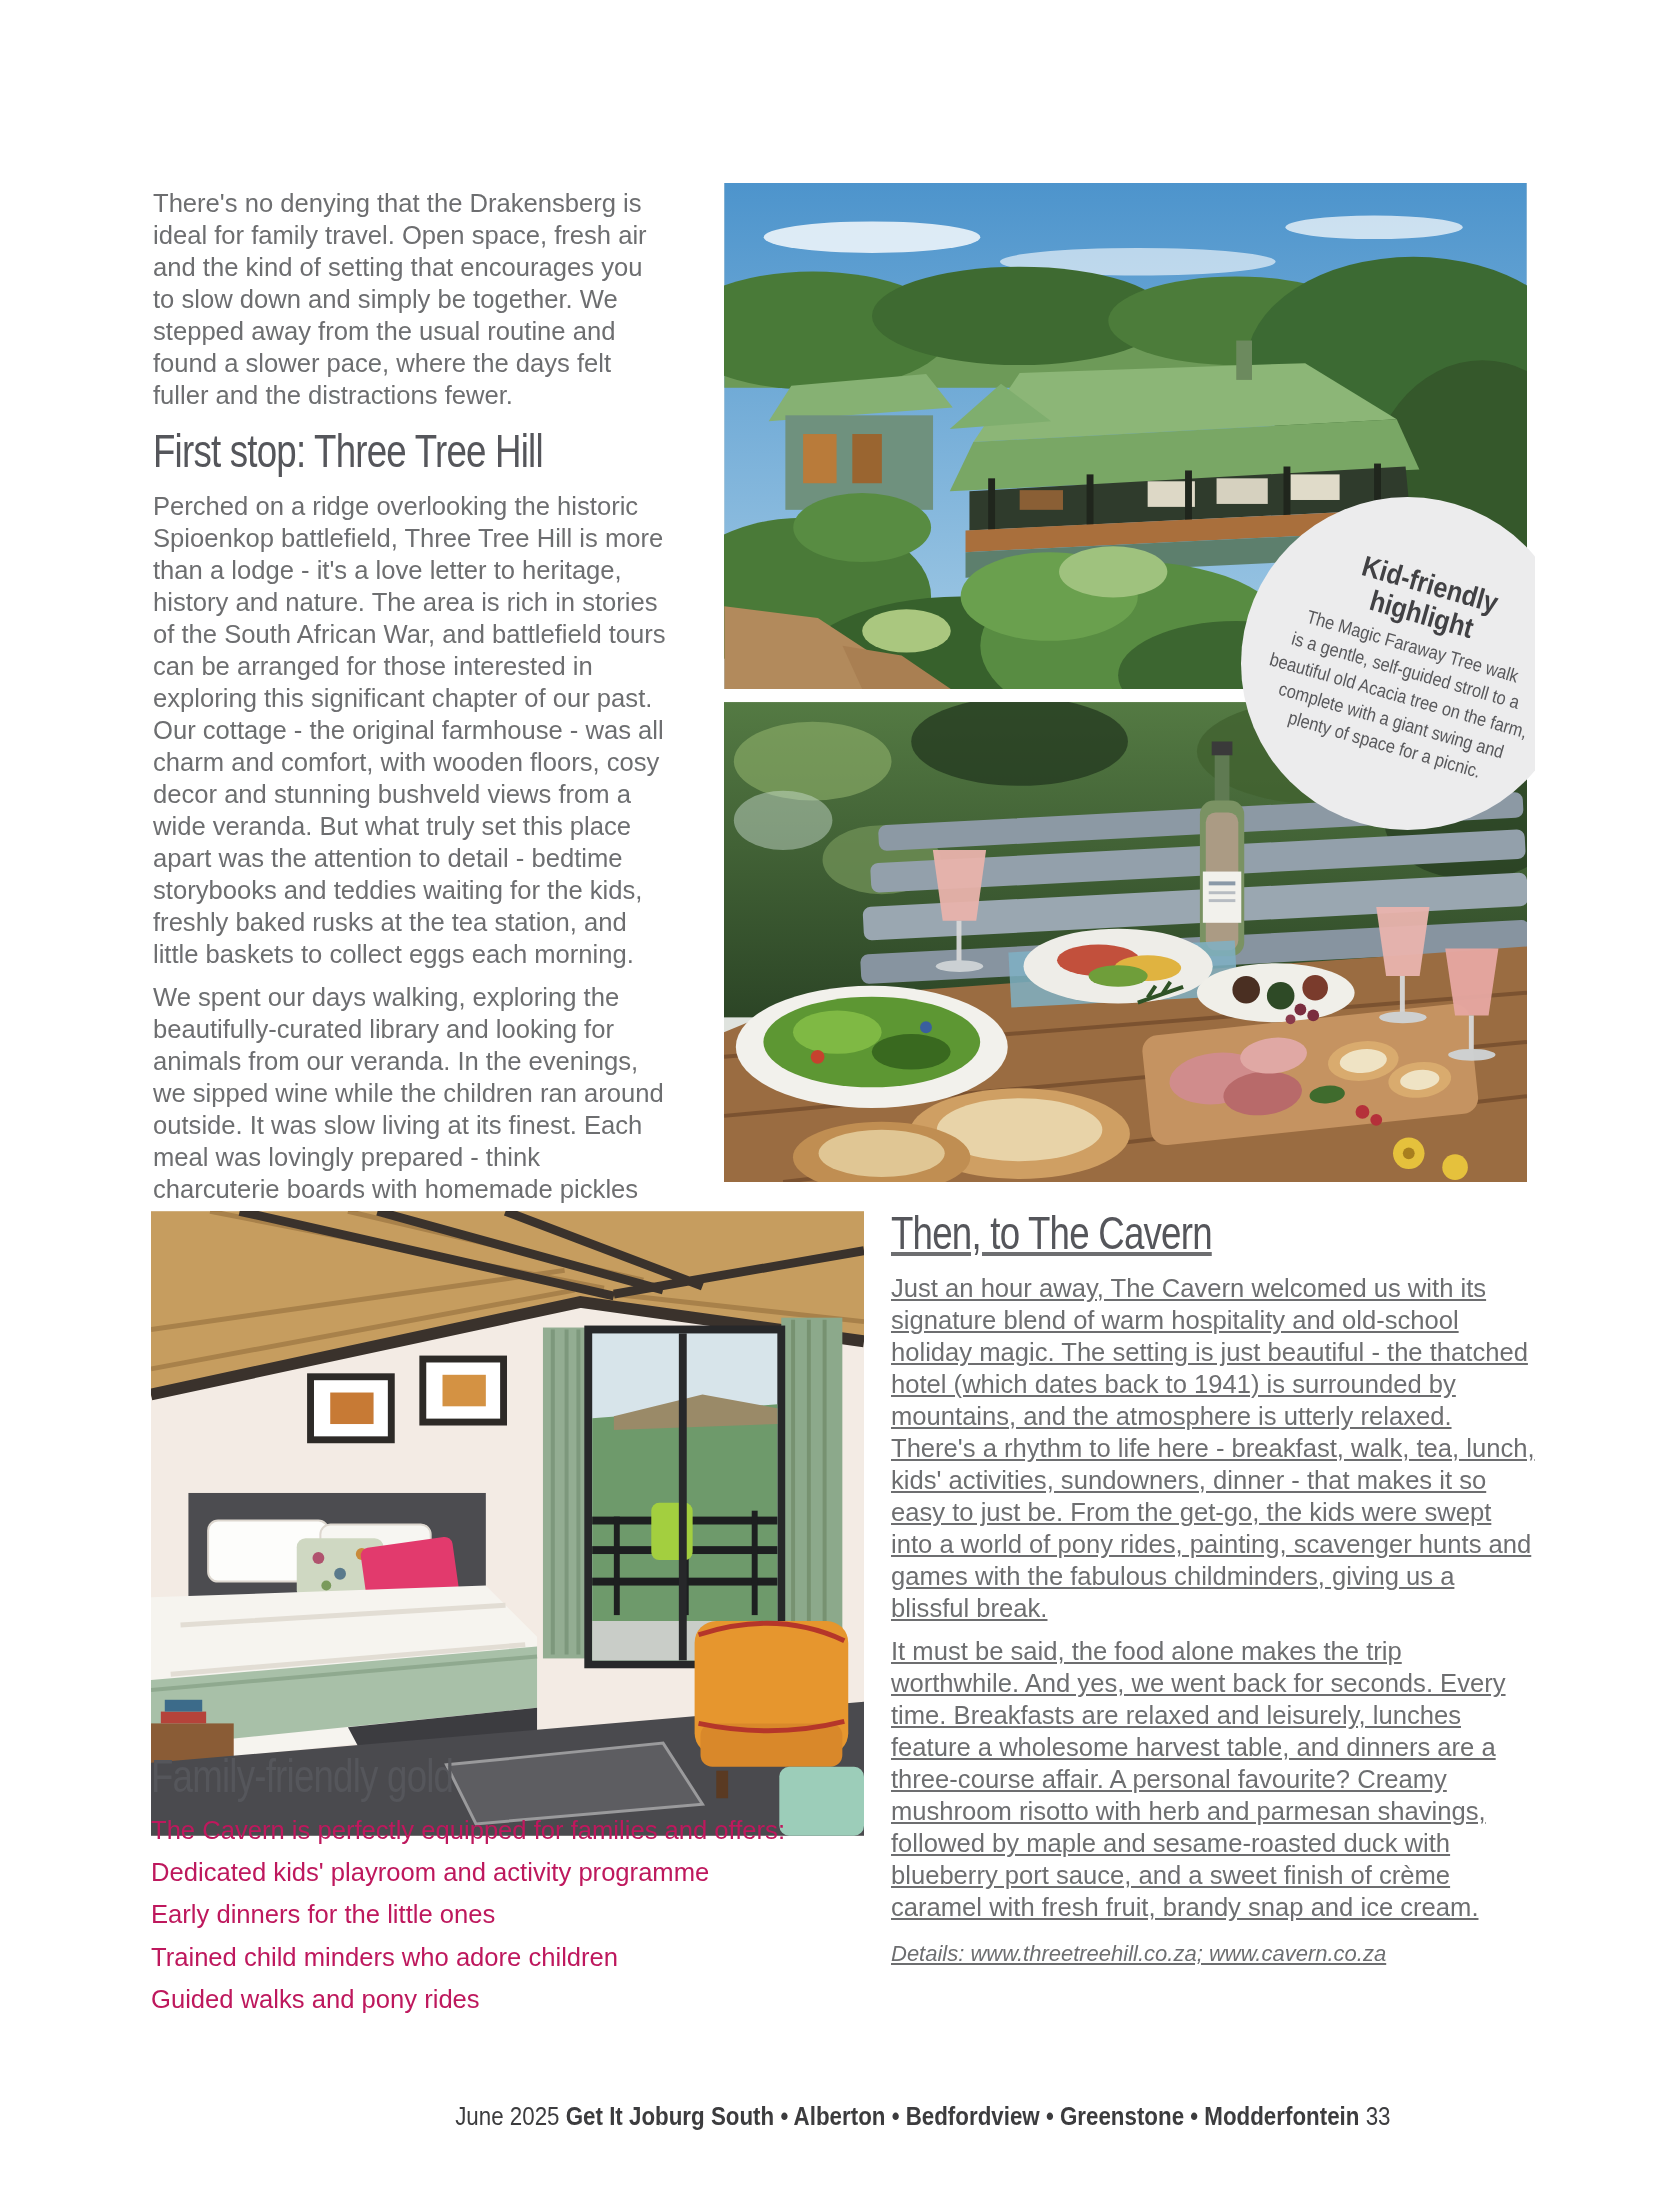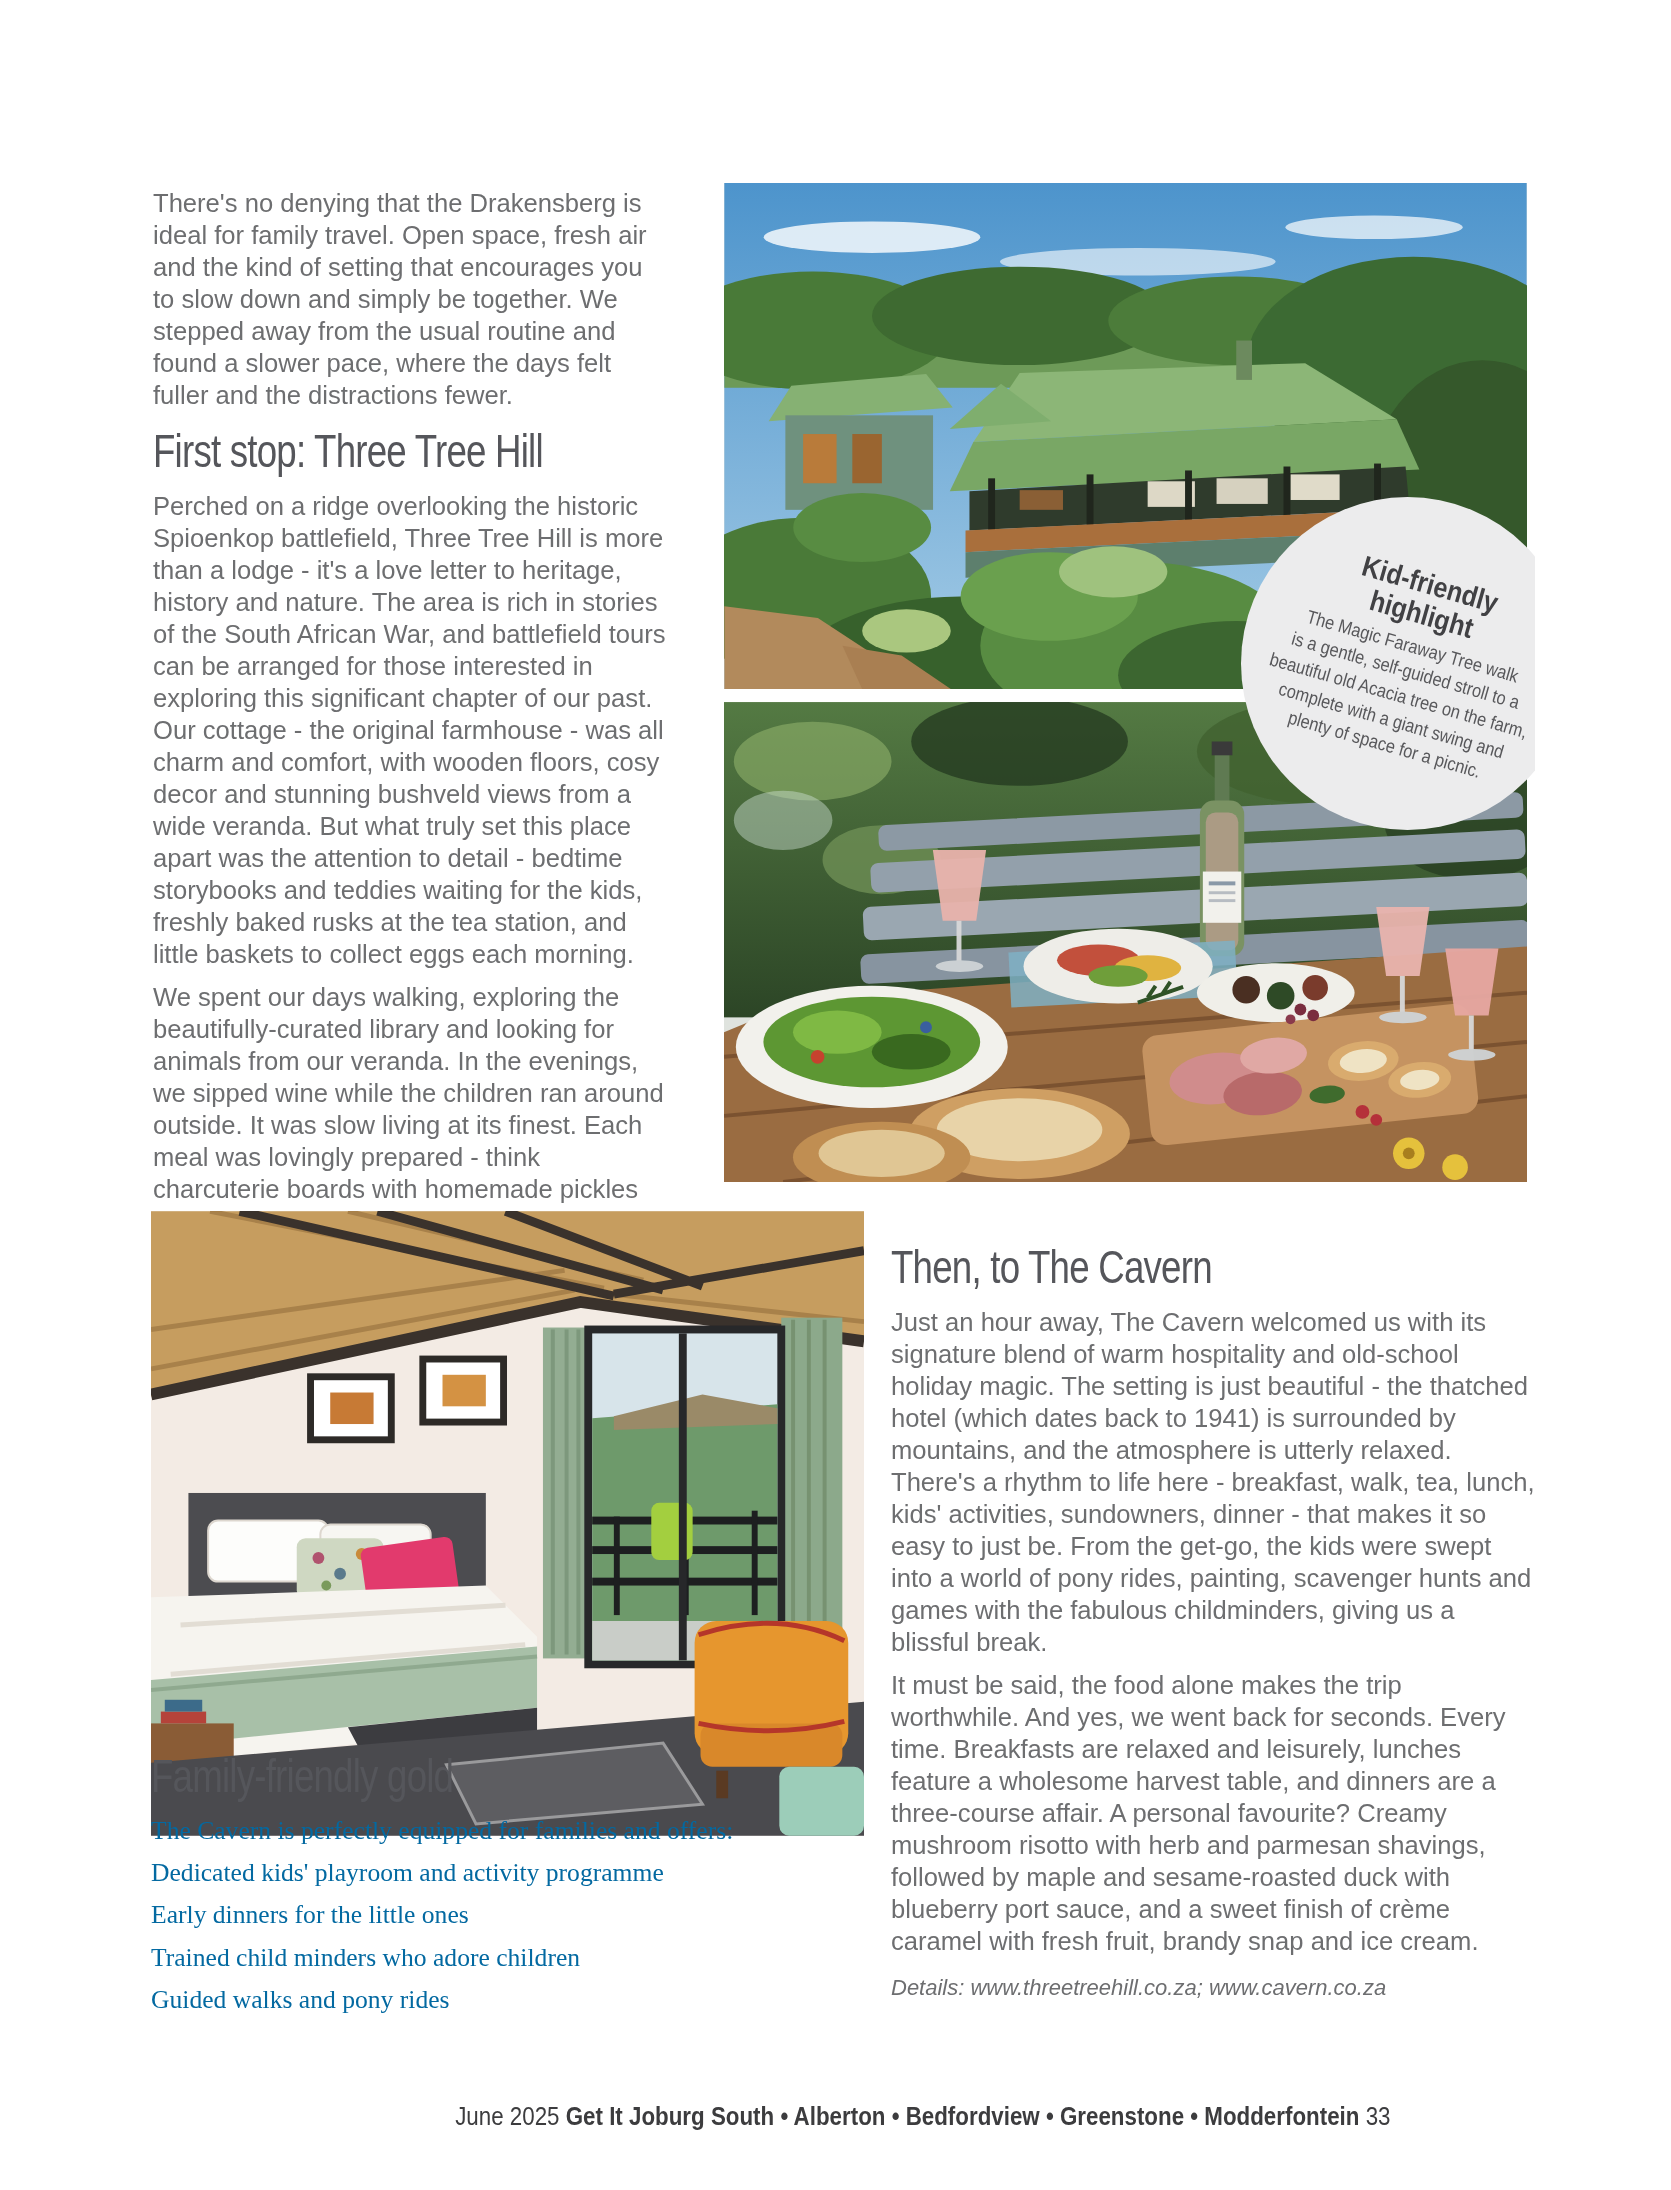--- a/index.html
+++ b/index.html
@@ -2,23 +2,23 @@
 <html><head>
 <meta charset="utf-8">
 <style>
   html,body{margin:0;padding:0;background:#ffffff;}
   .page{position:relative;width:1535px;height:2191px;background:#fff;overflow:hidden;
         font-family:"Liberation Sans",sans-serif;color:#6d6e70;}
   p.body{font-size:25.6px;line-height:32px;margin:0 0 11.8px 0;color:#6d6e70;}
   h2.sec{font-size:47px;font-weight:400;color:#55565b;margin:7.9px 0 11.8px 0;
          transform:scaleX(0.78);transform-origin:left center;white-space:nowrap;letter-spacing:-1px;}
   .col-a{position:absolute;left:153px;top:187px;width:516px;}
-  .col-b{position:absolute;left:891px;top:1231px;width:645px;}
+  .col-b{position:absolute;left:891px;top:1197px;width:645px;text-decoration:underline;}
   .family{position:absolute;left:151px;top:1740px;width:749px;}
-  .family .line{font-size:25.6px;line-height:31.5px;margin:0 0 10.8px 0;color:#0369a1;font-family:Liberation Serif, serif;}
+  .family .line{font-size:25.6px;line-height:31.5px;margin:0 0 10.8px 0;color:#be185d;}
   .details{font-style:italic;font-size:22px;color:#6d6e70;margin-top:17.7px;}
   .photo{position:absolute;overflow:hidden;background:#dfe3de;}
   #photo-lodge{left:724px;top:183px;width:803px;height:506px;}
   #photo-dining{left:724px;top:702px;width:803px;height:480px;}
   #photo-bedroom{left:151px;top:1211px;width:713px;height:625px;}
   .photo svg{display:block;}
   .badge{position:absolute;left:1241px;top:497px;width:333px;height:333px;border-radius:50%;
          background:#ececed;display:flex;align-items:center;justify-content:center;z-index:5;}
   .badge-inner{transform:rotate(16deg);text-align:center;}
   .badge-title{font-weight:700;color:#414144;font-size:28.6px;line-height:30.5px;width:167px;

